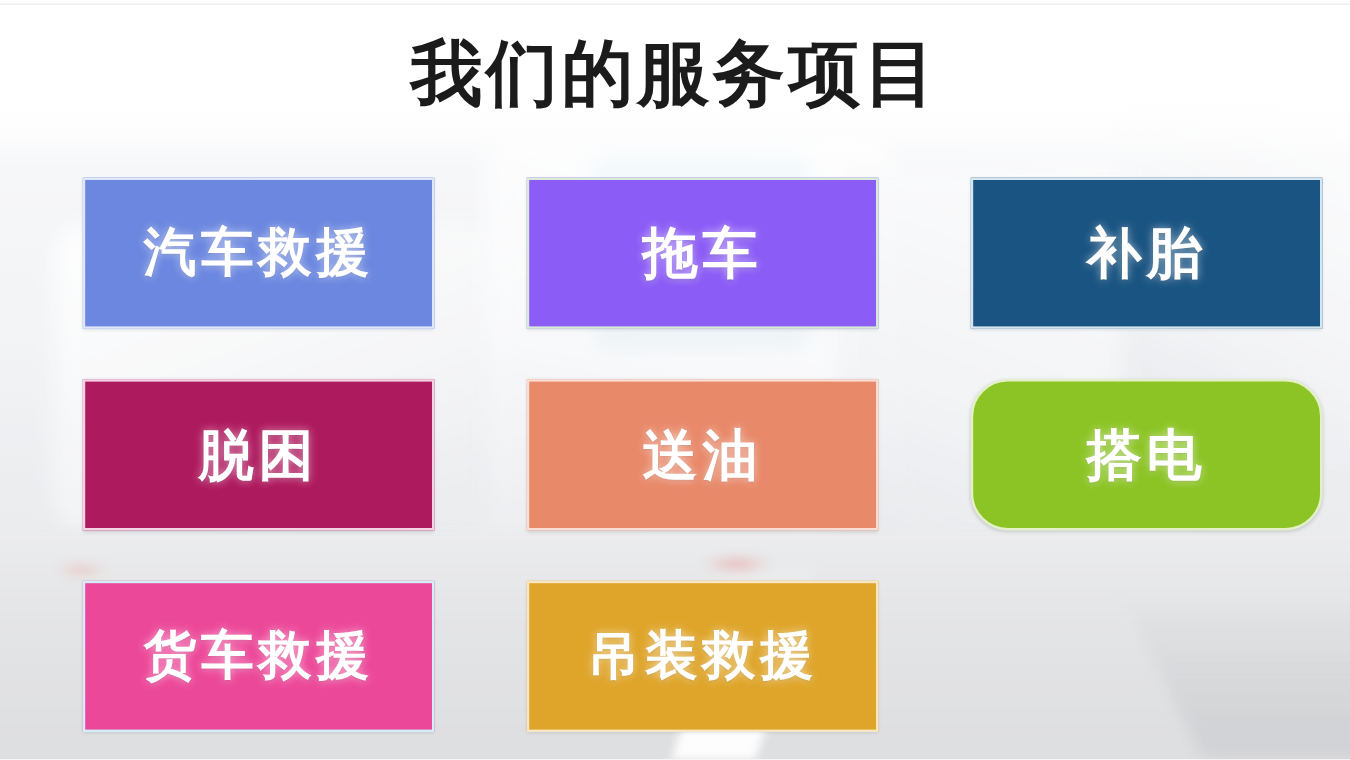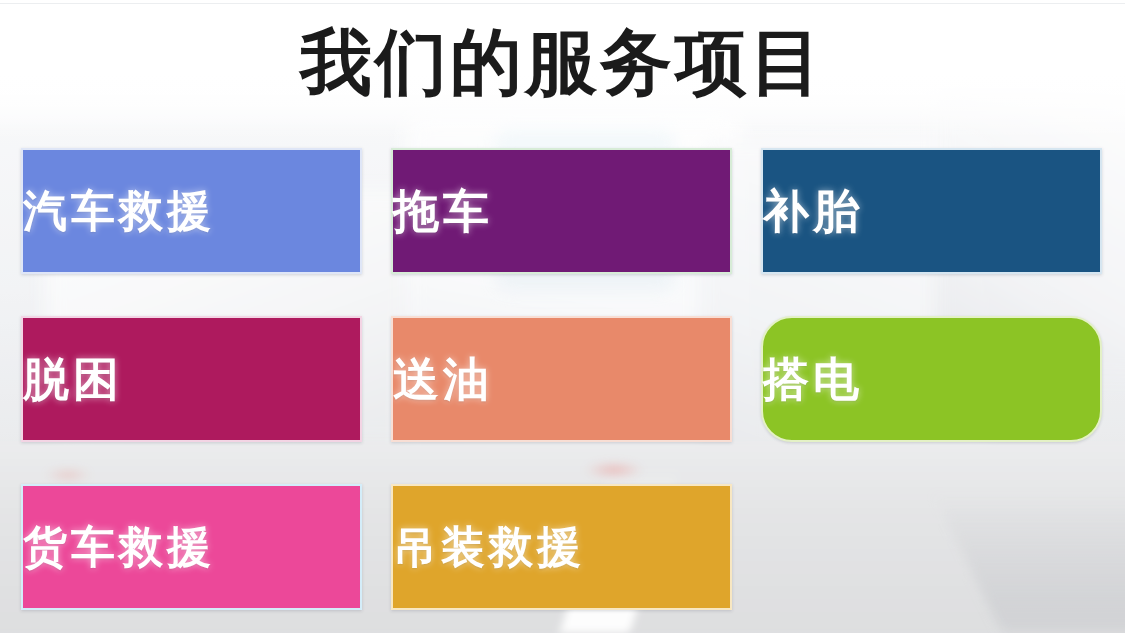--- a/index.html
+++ b/index.html
@@ -97,21 +97,21 @@
   }
 
   
   .page-title {
     position:absolute;
     left:0; top:26px;
     width:100%;
     z-index:3;
     text-align:center;
     font-family:"DejaVu Sans", sans-serif;
-    font-size:72px;
+    font-size:60px;
     line-height:72px;
     font-weight:700;
     letter-spacing:3px;
     color:#1b1b1b;
   }
 
   
   .service-grid {
     position:absolute;
     left:21px;  top:148px;
@@ -121,23 +121,24 @@
     grid-template-columns:repeat(3, 341px);
     grid-template-rows:repeat(3, 126px);
     column-gap:29px;
     row-gap:42px;
   }
 
   .tile {
     position:relative;
     display:flex;
     align-items:center;
-    justify-content:flex-start;
+    justify-content:center;
     border:2px solid rgba(255,255,255,.72);
     box-shadow:0 1px 3px rgba(40,50,70,.18);
+    margin-left:48px;
   }
   .tile-label {
     font-family:"DejaVu Sans", sans-serif;
     font-weight:700;
     font-size:46px;
     line-height:1;
     letter-spacing:4px;
     color:#ffffff;
     text-shadow:0 0 7px rgba(255,255,255,.55), 0 1px 2px rgba(0,0,0,.12);
     white-space:nowrap;
@@ -164,21 +165,21 @@
     <div class="bg-topfade"></div>
     <div class="bg-hairline"></div>
   </div>
 
   <h1 class="page-title">我们的服务项目</h1>
 
   <div class="service-grid">
       <div class="tile" style="background: rgb(107, 135, 223); border-color: rgb(223, 230, 247);">
         <span class="tile-label tiny">汽车救援</span>
       </div>
-      <div class="tile" style="background: #701a75; border-color: rgb(215, 236, 215);">
+      <div class="tile" style="background: #8b5cf6; border-color: rgb(215, 236, 215);">
         <span class="tile-label">拖车</span>
       </div>
       <div class="tile" style="background: rgb(26, 84, 130); border-color: rgb(214, 230, 241);">
         <span class="tile-label">补胎</span>
       </div>
       <div class="tile" style="background: rgb(174, 26, 94); border-color: rgb(243, 212, 228);">
         <span class="tile-label">脱困</span>
       </div>
       <div class="tile" style="background: rgb(232, 137, 106); border-color: rgb(248, 222, 212);">
         <span class="tile-label">送油</span>

